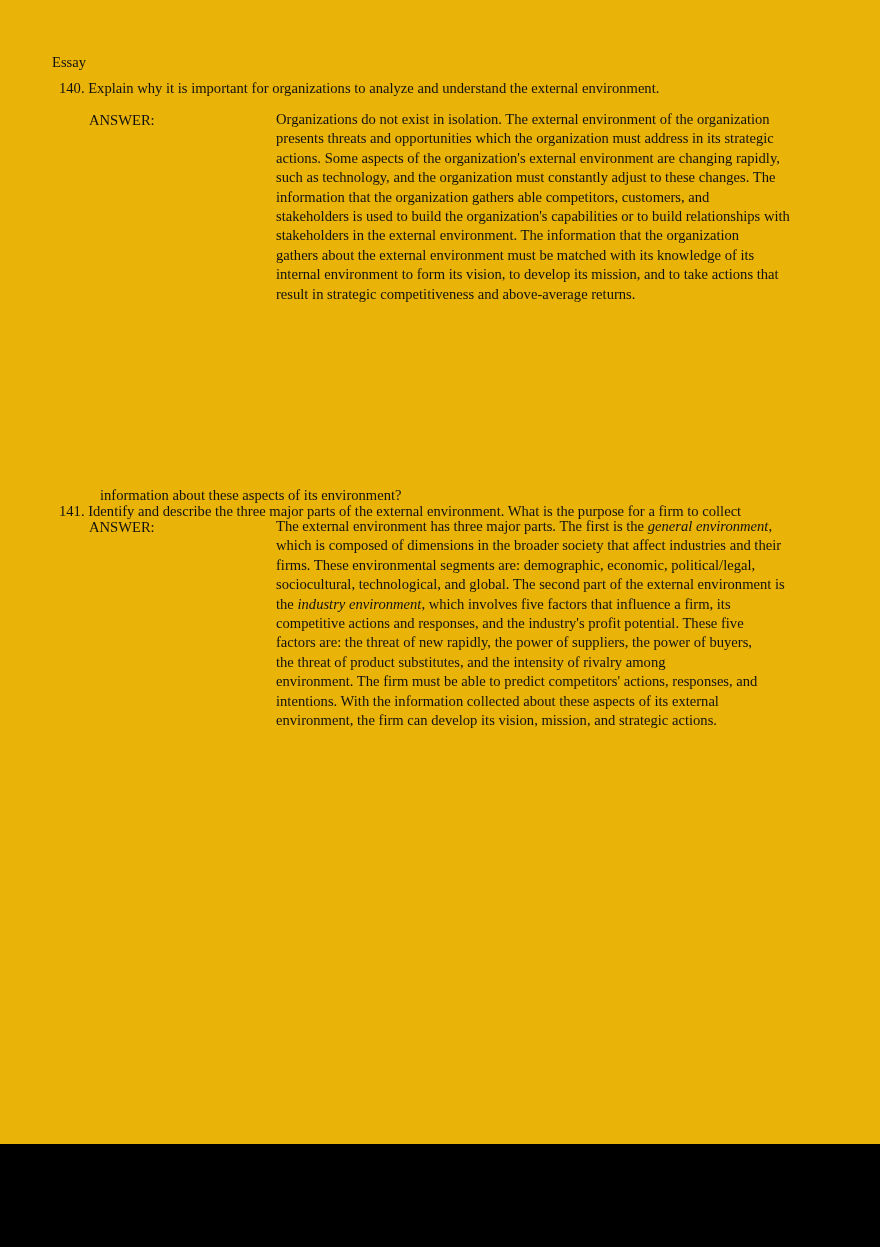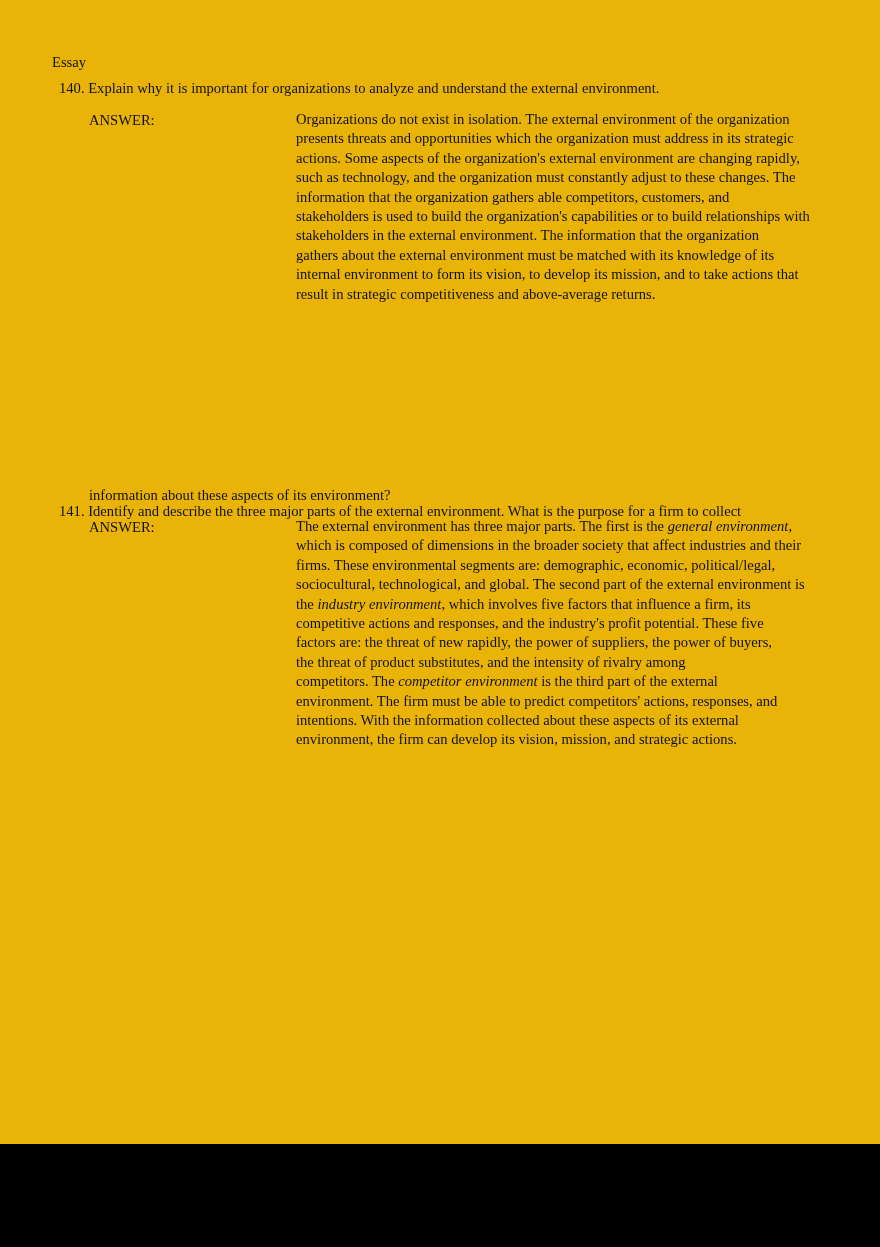--- a/index.html
+++ b/index.html
@@ -7,21 +7,21 @@
       width: 880px; height: 1247px; position: relative; overflow: hidden;
       background: #ffffff; color: #111111;
       font-family: "Liberation Serif", serif; font-size: 14.6px;
     }
     .page { position: absolute; left: 0; top: 0; width: 880px; height: 1144px; background: #eab308; }
     .bottom-bar { position: absolute; left: 0; top: 1144px; width: 880px; height: 103px; background: #000000; }
     .section-title { position: absolute; left: 52px; top: 53px; line-height: 19px; white-space: nowrap; }
     .q-line { position: absolute; white-space: nowrap; line-height: 19px; }
     .answer-label { position: absolute; left: 89px; line-height: 19px; white-space: nowrap; }
     .answer-body { position: absolute; left: 276px; width: 560px; }
-    .answer-line { height: 19.4px; line-height: 19.4px; white-space: nowrap; margin-left: 20px; }
+    .answer-line { height: 19.4px; line-height: 19.4px; white-space: nowrap; }
     .answer-line i { font-style: italic; text-align: center; }
   </style>
 </head>
 <body>
 
 <div class="page">
   <div class="section-title">Essay</div>
 
   <div>
     <div class="q-line" style="left:59px; top:79px;">
@@ -41,32 +41,31 @@
       <div class="answer-line">internal environment to form its vision, to develop its mission, and to take actions that</div>
       <div class="answer-line">result in strategic competitiveness and above-average returns.</div>
     </div>
   </div>
 
   <div>
     <div class="q-line" style="left:59px; top:466px;margin-top:36px;">
       <span>141.</span>
       <span>Identify and describe the three major parts of the external environment. What is the purpose for a firm to collect</span>
     </div>
-    <div class="q-line" style="left:89px; top:486px;">information about these aspects of its environment?</div>
+    <div class="q-line" style="left:100px; top:486px;">information about these aspects of its environment?</div>
     <div class="answer-label" style="top:518px;">ANSWER:</div>
     <div class="answer-body" style="top:517px;">
       <div class="answer-line"><span>The external environment has three major parts. The first is the </span><i>general environment</i><span>,</span></div>
       <div class="answer-line"><span>which is composed of dimensions in the broader society that affect industries and their</span></div>
       <div class="answer-line"><span>firms. These environmental segments are: demographic, economic, political/legal,</span></div>
       <div class="answer-line"><span>sociocultural, technological, and global. The second part of the external environment is</span></div>
       <div class="answer-line"><span>the </span><i>industry environment</i><span>, which involves five factors that influence a firm, its</span></div>
       <div class="answer-line"><span>competitive actions and responses, and the industry's profit potential. These five</span></div>
       <div class="answer-line"><span>factors are: the threat of new rapidly, the power of suppliers, the power of buyers,</span></div>
       <div class="answer-line"><span>the threat of product substitutes, and the intensity of rivalry among</span></div>
-      <div class="answer-line"><span>competitors. The </span><i>competitor environment</i><span> is the third part of the external</span></div>
       <div class="answer-line"><span>environment. The firm must be able to predict competitors' actions, responses, and</span></div>
       <div class="answer-line"><span>intentions. With the information collected about these aspects of its external</span></div>
       <div class="answer-line"><span>environment, the firm can develop its vision, mission, and strategic actions.</span></div>
     </div>
   </div>
 </div>
 
 <div class="bottom-bar"></div>
 
 </body></html>

